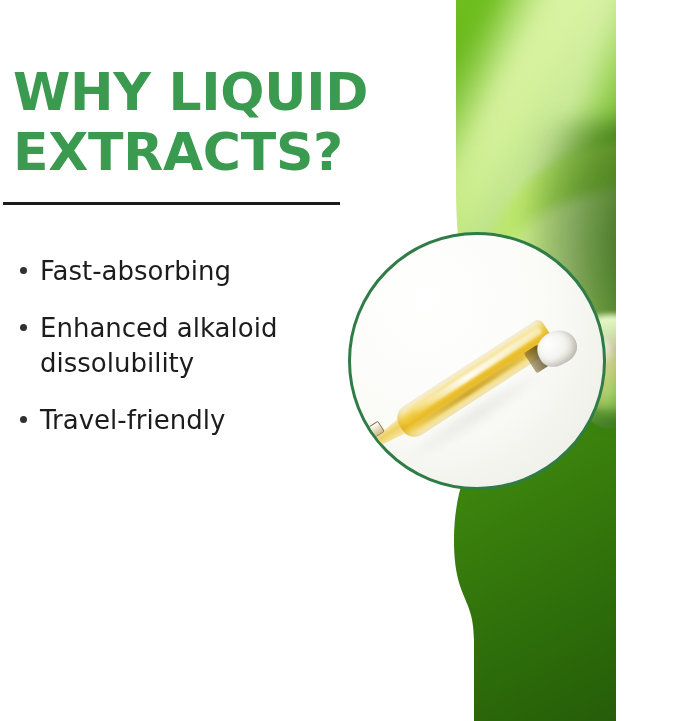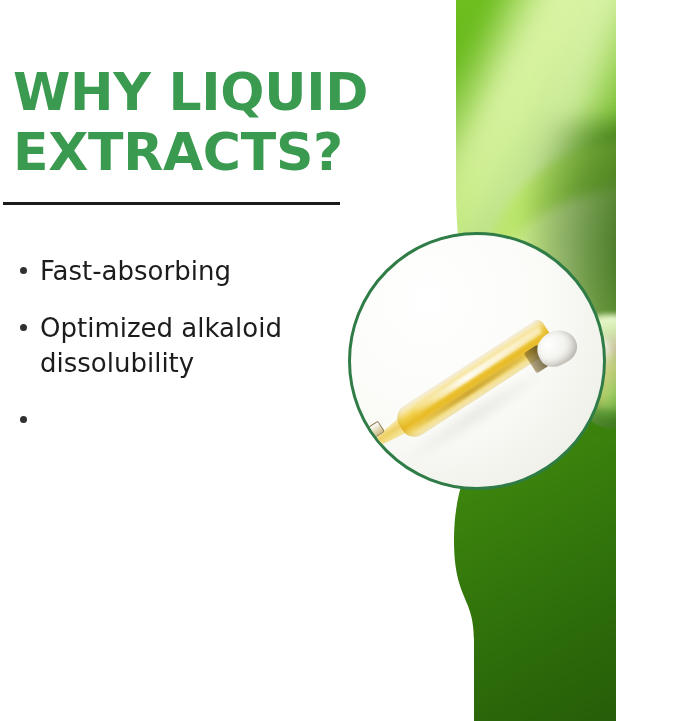--- a/index.html
+++ b/index.html
@@ -308,20 +308,21 @@
 
   <div class="divider"></div>
 
   <ul class="bullets">
     <li class="bullet">
       <span class="dot"></span>
       <span>Fast-absorbing</span>
     </li>
     <li class="bullet">
       <span class="dot"></span>
-      <span>Optimized alkaloid dissolubility</span>
+      <span>Enhanced alkaloid dissolubility</span>
     </li>
     <li class="bullet">
       <span class="dot"></span>
+      <span>Travel-friendly</span>
     </li>
   </ul>
 
 </div>
 
 </body></html>

